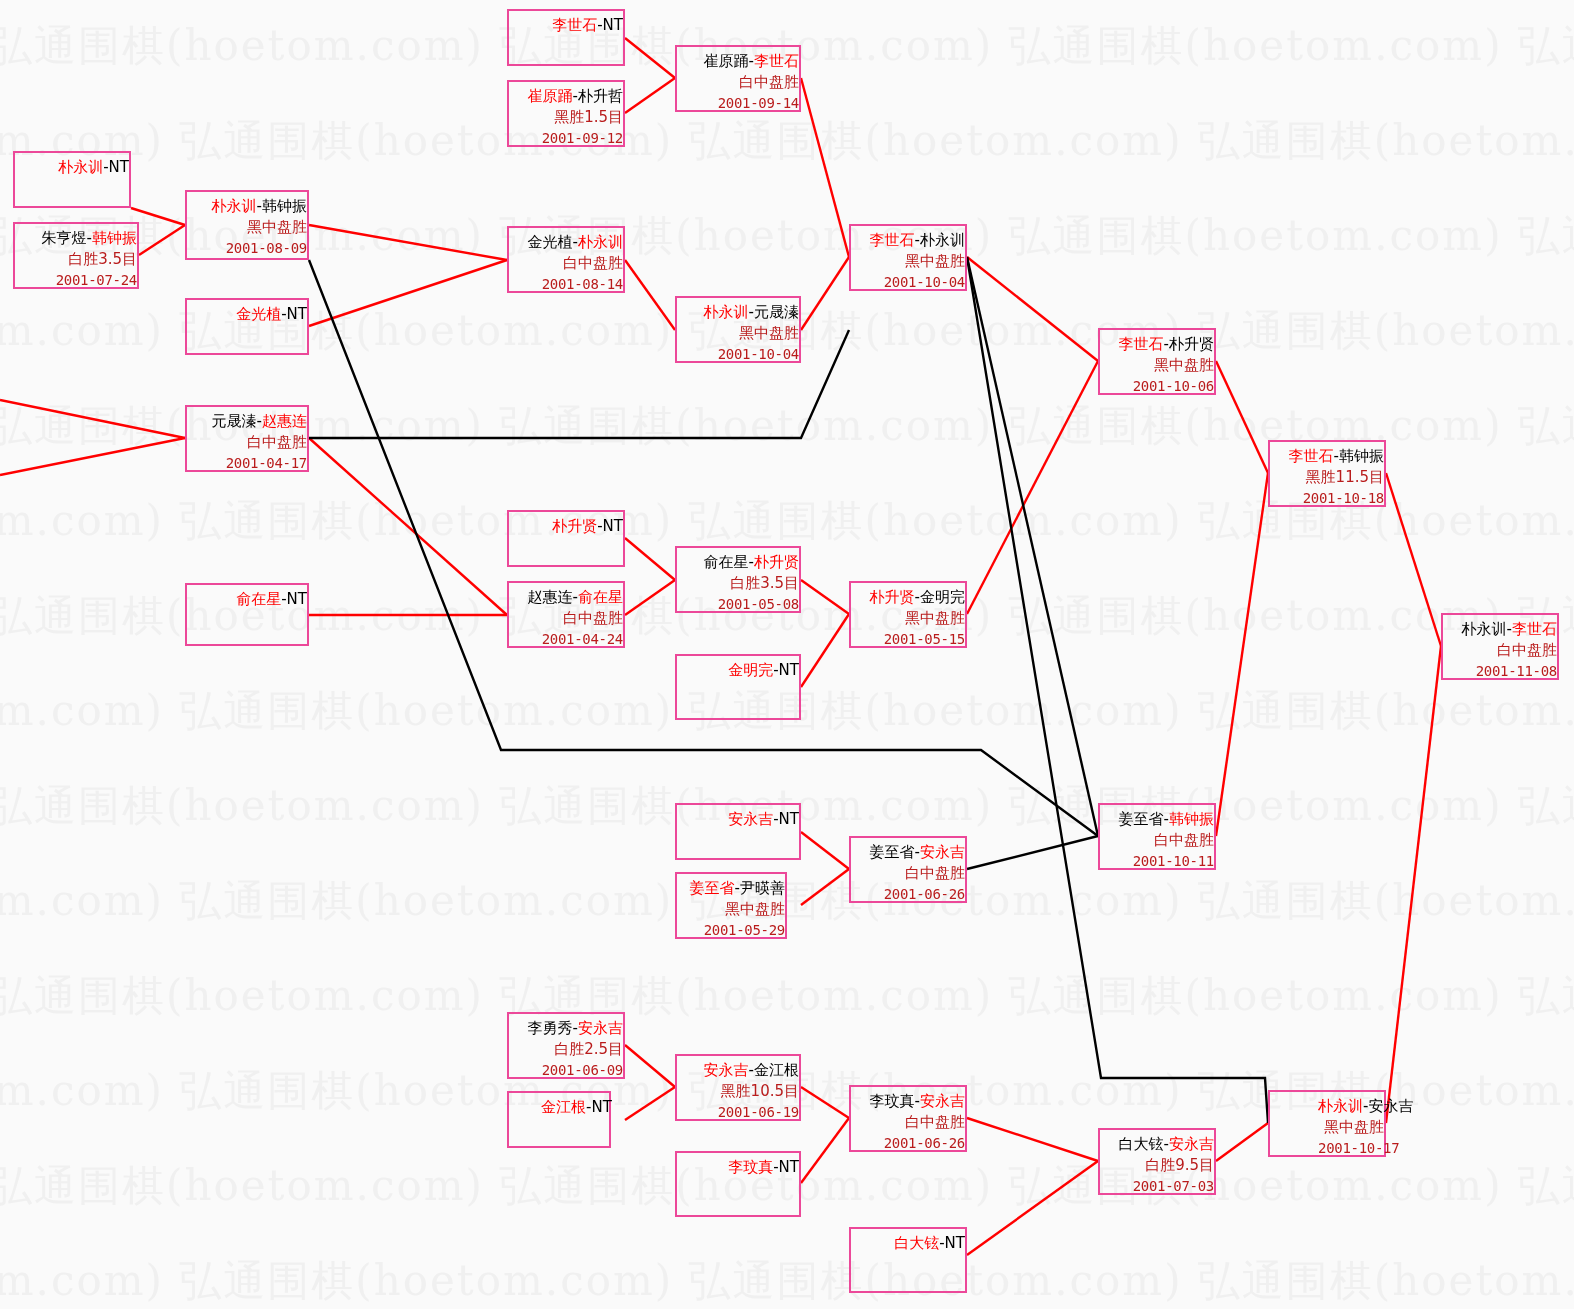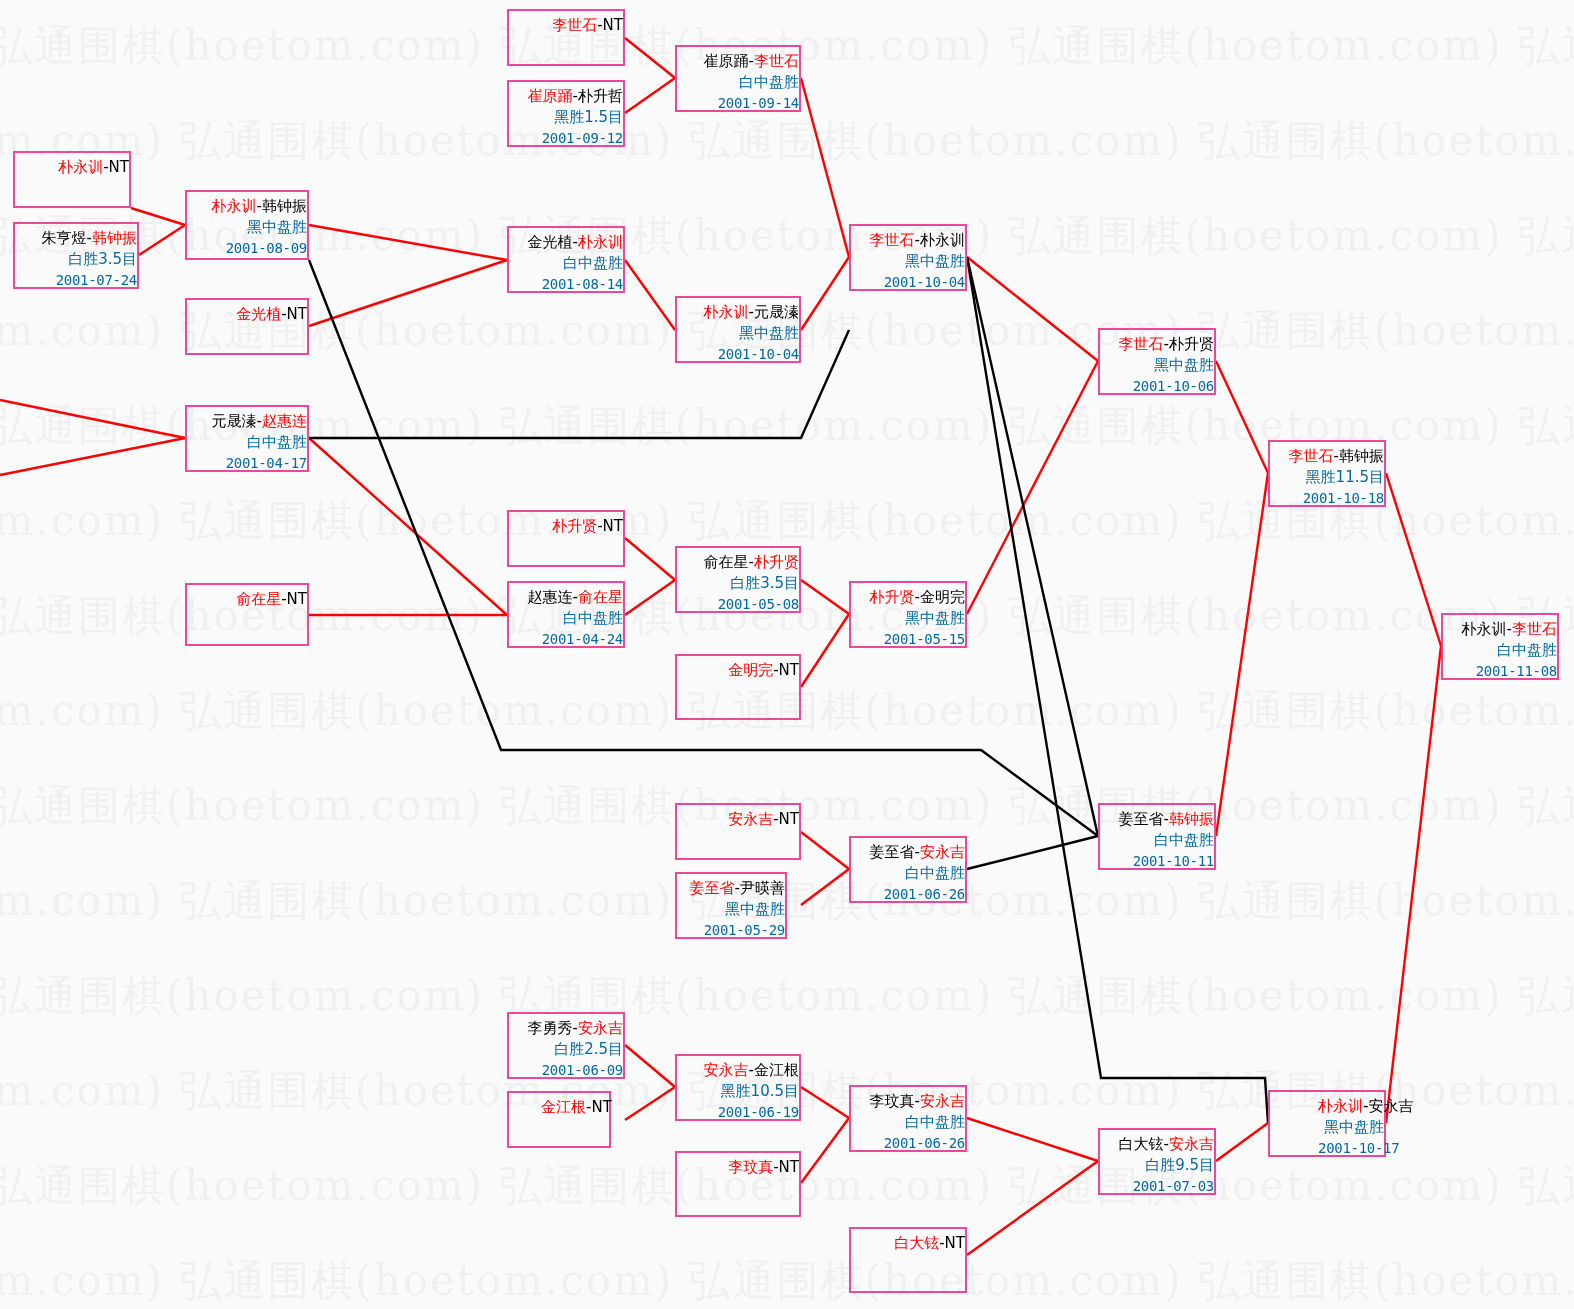--- a/index.html
+++ b/index.html
@@ -37,21 +37,21 @@
     text-align:right;
     font-size:15px;
     line-height:1.42;
     color:#000;
     padding-top:4px;
     font-family:"DejaVu Sans","Liberation Sans",sans-serif;
   }
   .node .ln{display:block;white-space:nowrap;}
   .node .w{color:#ff0000;}
   .node .l{color:#000000;}
-  .node .res,.node .dt{color:#0369a1;}
+  .node .res,.node .dt{color:#b91c1c;}
   .node .dt{font-family:"DejaVu Sans Mono","Liberation Mono",monospace;font-size:14px;letter-spacing:-0.3px;}
 </style>
 </head>
 <body>
 
 <div id="stage">
 
   <div id="watermark">
       <div class="wm-row" style="top: 18px; left: -10px; color: rgb(240, 240, 240);">弘通围棋(hoetom.com)  弘通围棋(hoetom.com)  弘通围棋(hoetom.com)  弘通围棋(hoetom.com)  弘通围棋(hoetom.com)  弘通围棋(hoetom.com)  </div>
       <div class="wm-row" style="top: 113px; left: -330px; color: rgb(240, 240, 240);">弘通围棋(hoetom.com)  弘通围棋(hoetom.com)  弘通围棋(hoetom.com)  弘通围棋(hoetom.com)  弘通围棋(hoetom.com)  弘通围棋(hoetom.com)  </div>

